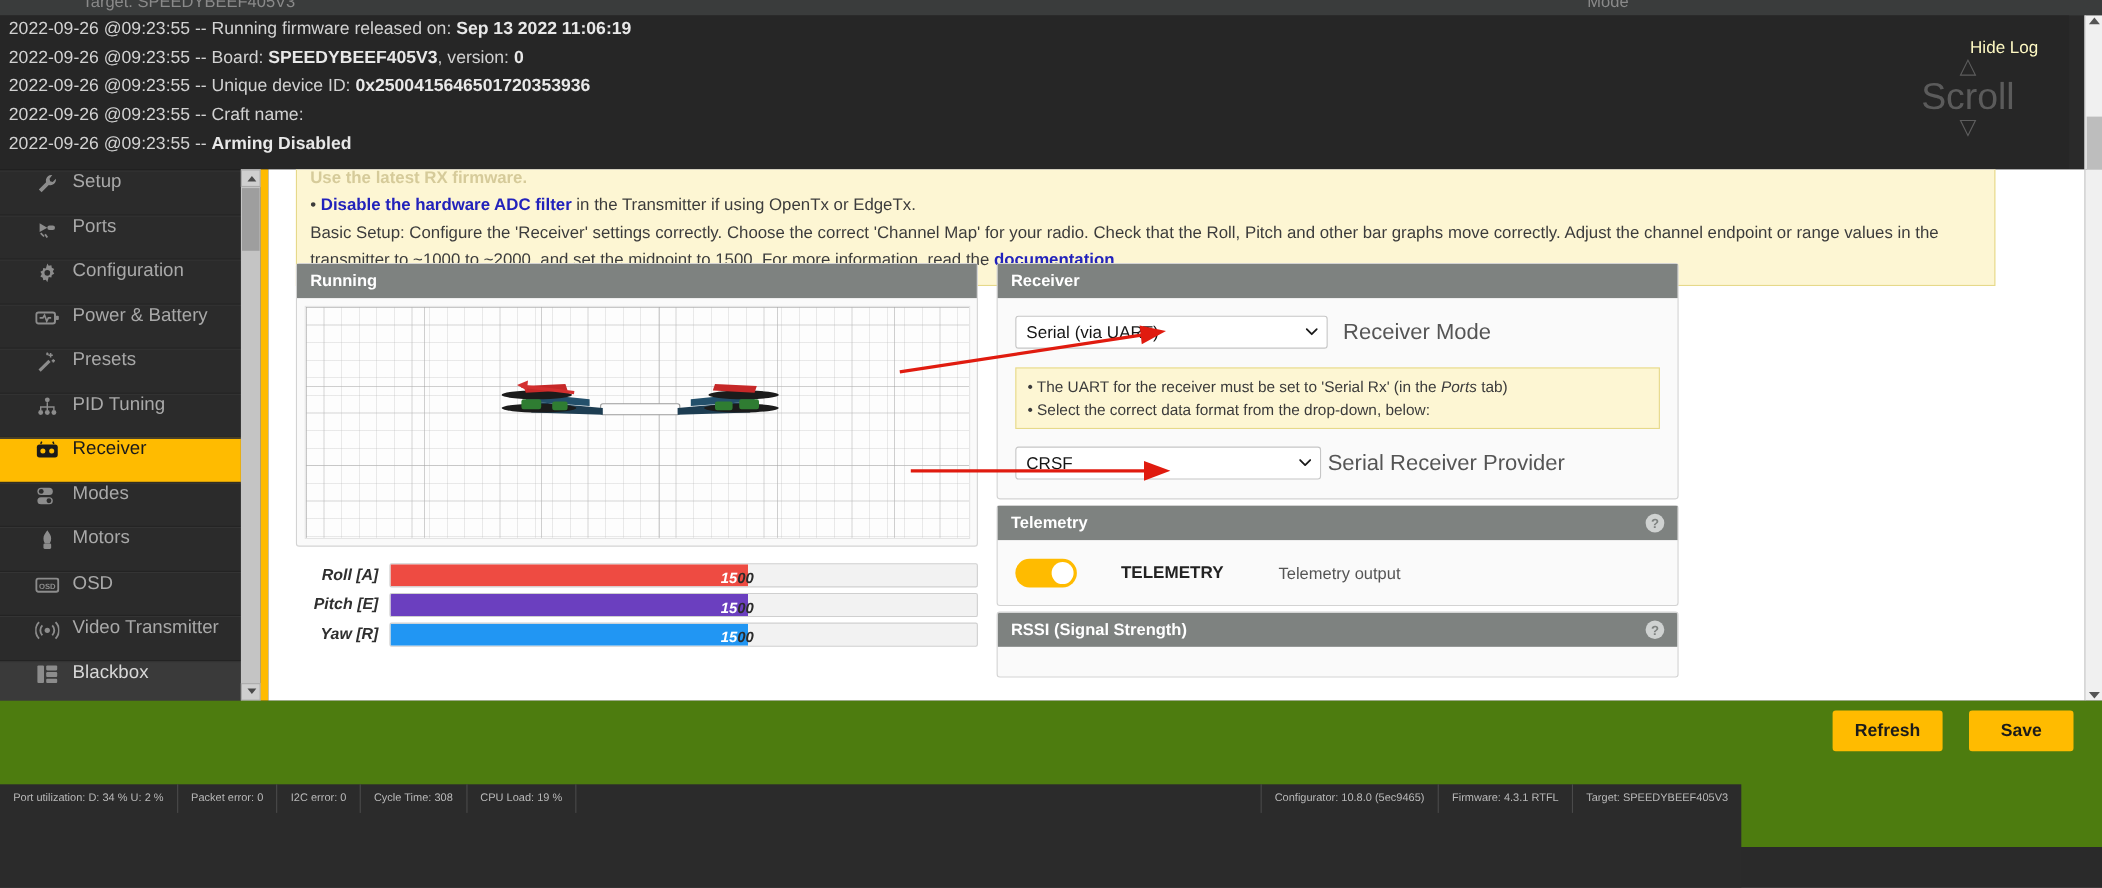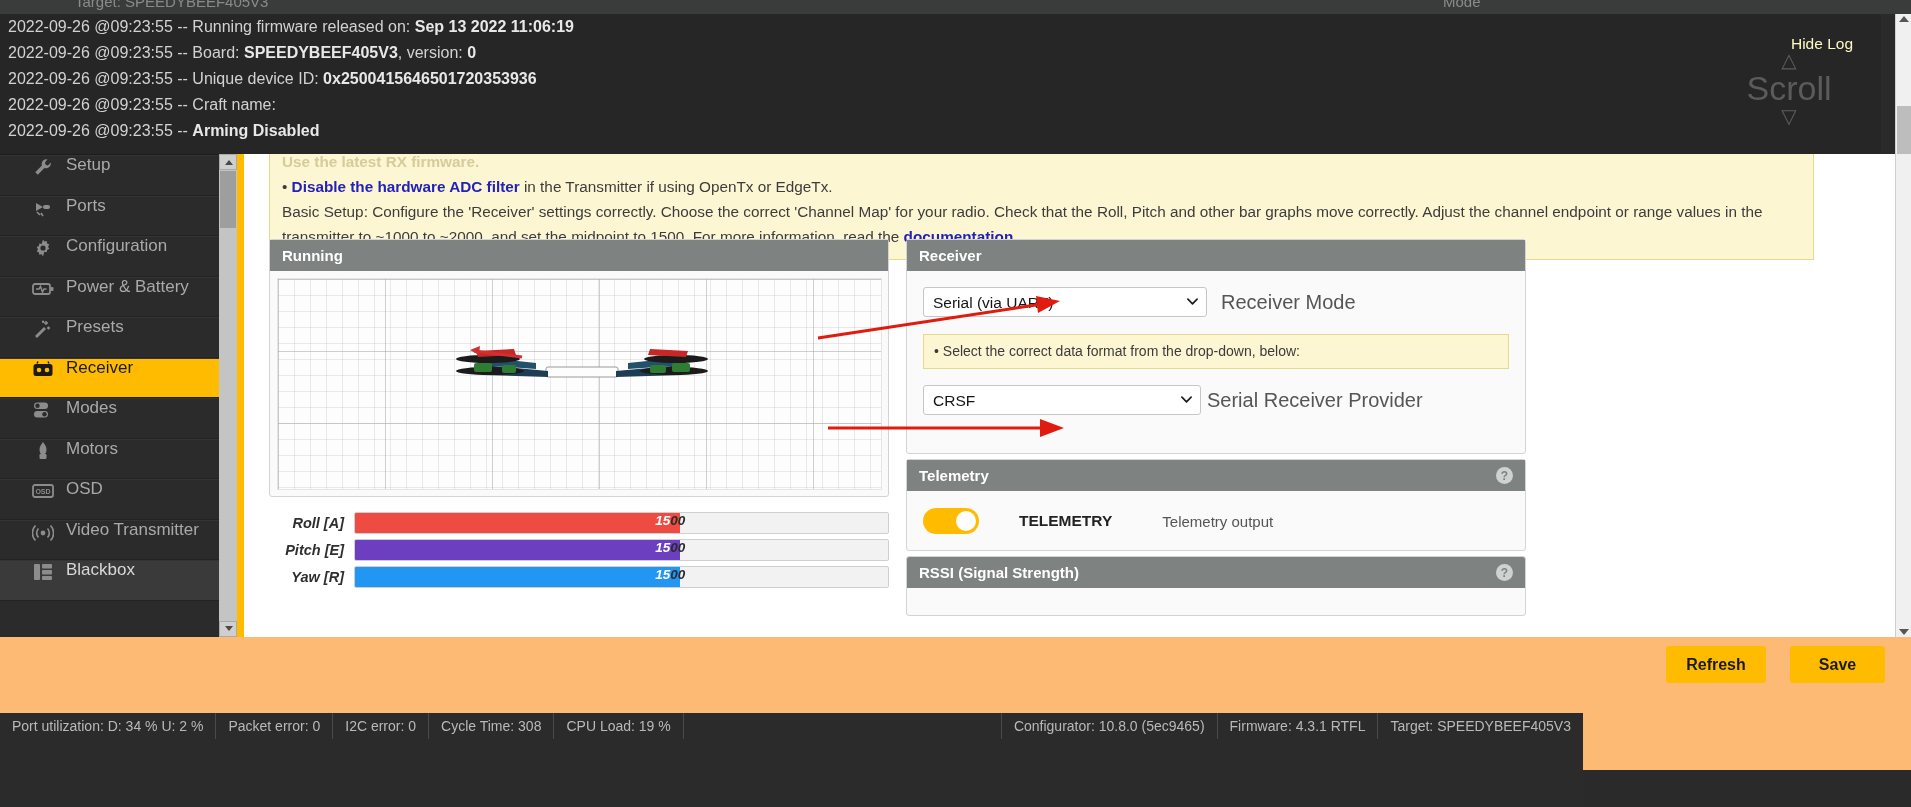--- a/index.html
+++ b/index.html
@@ -197,21 +197,21 @@
     font-size: 14.5px; font-weight: bold; color: #2f2f2f;
   }
   .bartrack {
     position: relative; flex: 1; height: 22px;
     background: #f2f2f2; border: 1px solid #cfcfcf; border-radius: 2px;
     overflow: hidden;
   }
   .barfill { position: absolute; left:0; top:0; height: 100%; }
   .barval {
     position: absolute; top: 0; height: 100%;
-    display: flex; align-items: flex-start;
+    display: flex; align-items: flex-end;
     font-size: 13.5px; font-weight: bold;
     white-space: nowrap;
   }
   .barval .inpart { color: #ffffff; }
   .barval .outpart { color: #2b2b2b; }
 
   
   .panel-receiver {
     position: absolute; left: 662px; top: 85px;
     width: 620px; height: 215px;
@@ -275,38 +275,38 @@
     display: flex; align-items: center; justify-content: center;
     cursor: pointer;
   }
 
   
   .arrowsvg { position: absolute; pointer-events: none; }
 
   
   .footer {
     position: absolute; left: 0; top: 637px; width: 1911px; height: 133px;
-    background: #fdba74;
+    background: #4d7c0f;
   }
   .footer-inner { position: relative; width: 100%; height: 74px; }
   .btn {
     position: absolute; top: 9px;
     height: 37px; min-width: 95px;
     background: #ffbb00; color: #1b1b1b;
     border: none; border-radius: 3px;
     font-size: 16px; font-weight: bold;
     font-family: "Liberation Sans", sans-serif;
     cursor: pointer;
   }
   .btn-refresh { right: 145px; width: 100px; }
   .btn-save { right: 26px; width: 75px; }
 
   .statusbar {
     position: absolute; left: 0; top: 713px; width: 1583px; height: 94px;
-    background: #2b2b2b; color: #b9b9b9; font-size: 14px;
+    background: #2b2b2b; color: #b9b9b9; font-size: 10px;
   }
   .statusbar .cells { display: flex; height: 26px; align-items: center; }
   .statusbar .cell {
     padding: 0 12px; border-right: 1px solid #4a4a4a; white-space: nowrap;
     line-height: 26px;
   }
   .statusbar .right { position: absolute; right: 0; top: 0; display: flex; }
   .statusbar .right .cell { border-right: none; border-left: 1px solid #4a4a4a; }
 </style>
 </head>
@@ -385,20 +385,32 @@
           <span class="sb-label">Power &amp; Battery</span>
         </div>
         <div class="sidebar-item">
           <span class="sicon">
             <svg width="20" height="20" viewBox="0 0 20 20">
               <path d="M2 17l9-9 2 2-9 9z" fill="currentColor"></path>
               <path d="M13 2v4M11 4h4M15.5 7.5v3M14 9h3M10 1.5v2.5M9 2.8h2.2" stroke="currentColor" stroke-width="1.4"></path>
             </svg>
           </span>
           <span class="sb-label">Presets</span>
+        </div>
+        <div class="sidebar-item">
+          <span class="sicon">
+            <svg width="20" height="20" viewBox="0 0 20 20">
+              <circle cx="10" cy="3.5" r="2.2" fill="currentColor"></circle>
+              <circle cx="4" cy="15" r="2.2" fill="currentColor"></circle>
+              <circle cx="10" cy="15" r="2.2" fill="currentColor"></circle>
+              <circle cx="16" cy="15" r="2.2" fill="currentColor"></circle>
+              <path d="M10 5.7v3.8M4 12.8V10h12v2.8M10 10v2.8" stroke="currentColor" stroke-width="1.3" fill="none"></path>
+            </svg>
+          </span>
+          <span class="sb-label">PID Tuning</span>
         </div>
         <div class="sidebar-item active">
           <span class="sicon">
             <svg width="22" height="18" viewBox="0 0 22 18">
               <rect x="1.5" y="3" width="19" height="12" rx="2.5" fill="currentColor"></rect>
               <circle cx="7" cy="9" r="2.3" fill="#ffbb00"></circle>
               <circle cx="15" cy="9" r="2.3" fill="#ffbb00"></circle>
               <path d="M5 2.5l1 -2M17 2.5l-1 -2" stroke="currentColor" stroke-width="1.4"></path>
             </svg>
           </span>
@@ -556,20 +568,21 @@
               <option id="opt-mode">Serial (via UART)</option>
             </select>
             <svg class="chevdn" viewBox="0 0 12 12">
               <path d="M1 3.5 L6 8.5 L11 3.5" fill="none" stroke="#1a1a1a" stroke-width="1.8" stroke-linecap="round" stroke-linejoin="round"></path>
             </svg>
           </span>
           <span class="sel-sidelabel">Receiver Mode</span>
         </div>
 
         <div class="rx-note">
+          <div><span>• The UART for the receiver must be set to 'Serial Rx' (in the </span><i>Ports</i><span> tab)</span></div>
           <div>• Select the correct data format from the drop-down, below:</div>
         </div>
 
         <div class="selectrow" style="margin-top:16px">
           <span class="selwrap">
             <select class="bf-select" style="width:278px">
               <option id="opt-provider">CRSF</option>
             </select>
             <svg class="chevdn" viewBox="0 0 12 12">
               <path d="M1 3.5 L6 8.5 L11 3.5" fill="none" stroke="#1a1a1a" stroke-width="1.8" stroke-linecap="round" stroke-linejoin="round"></path>

